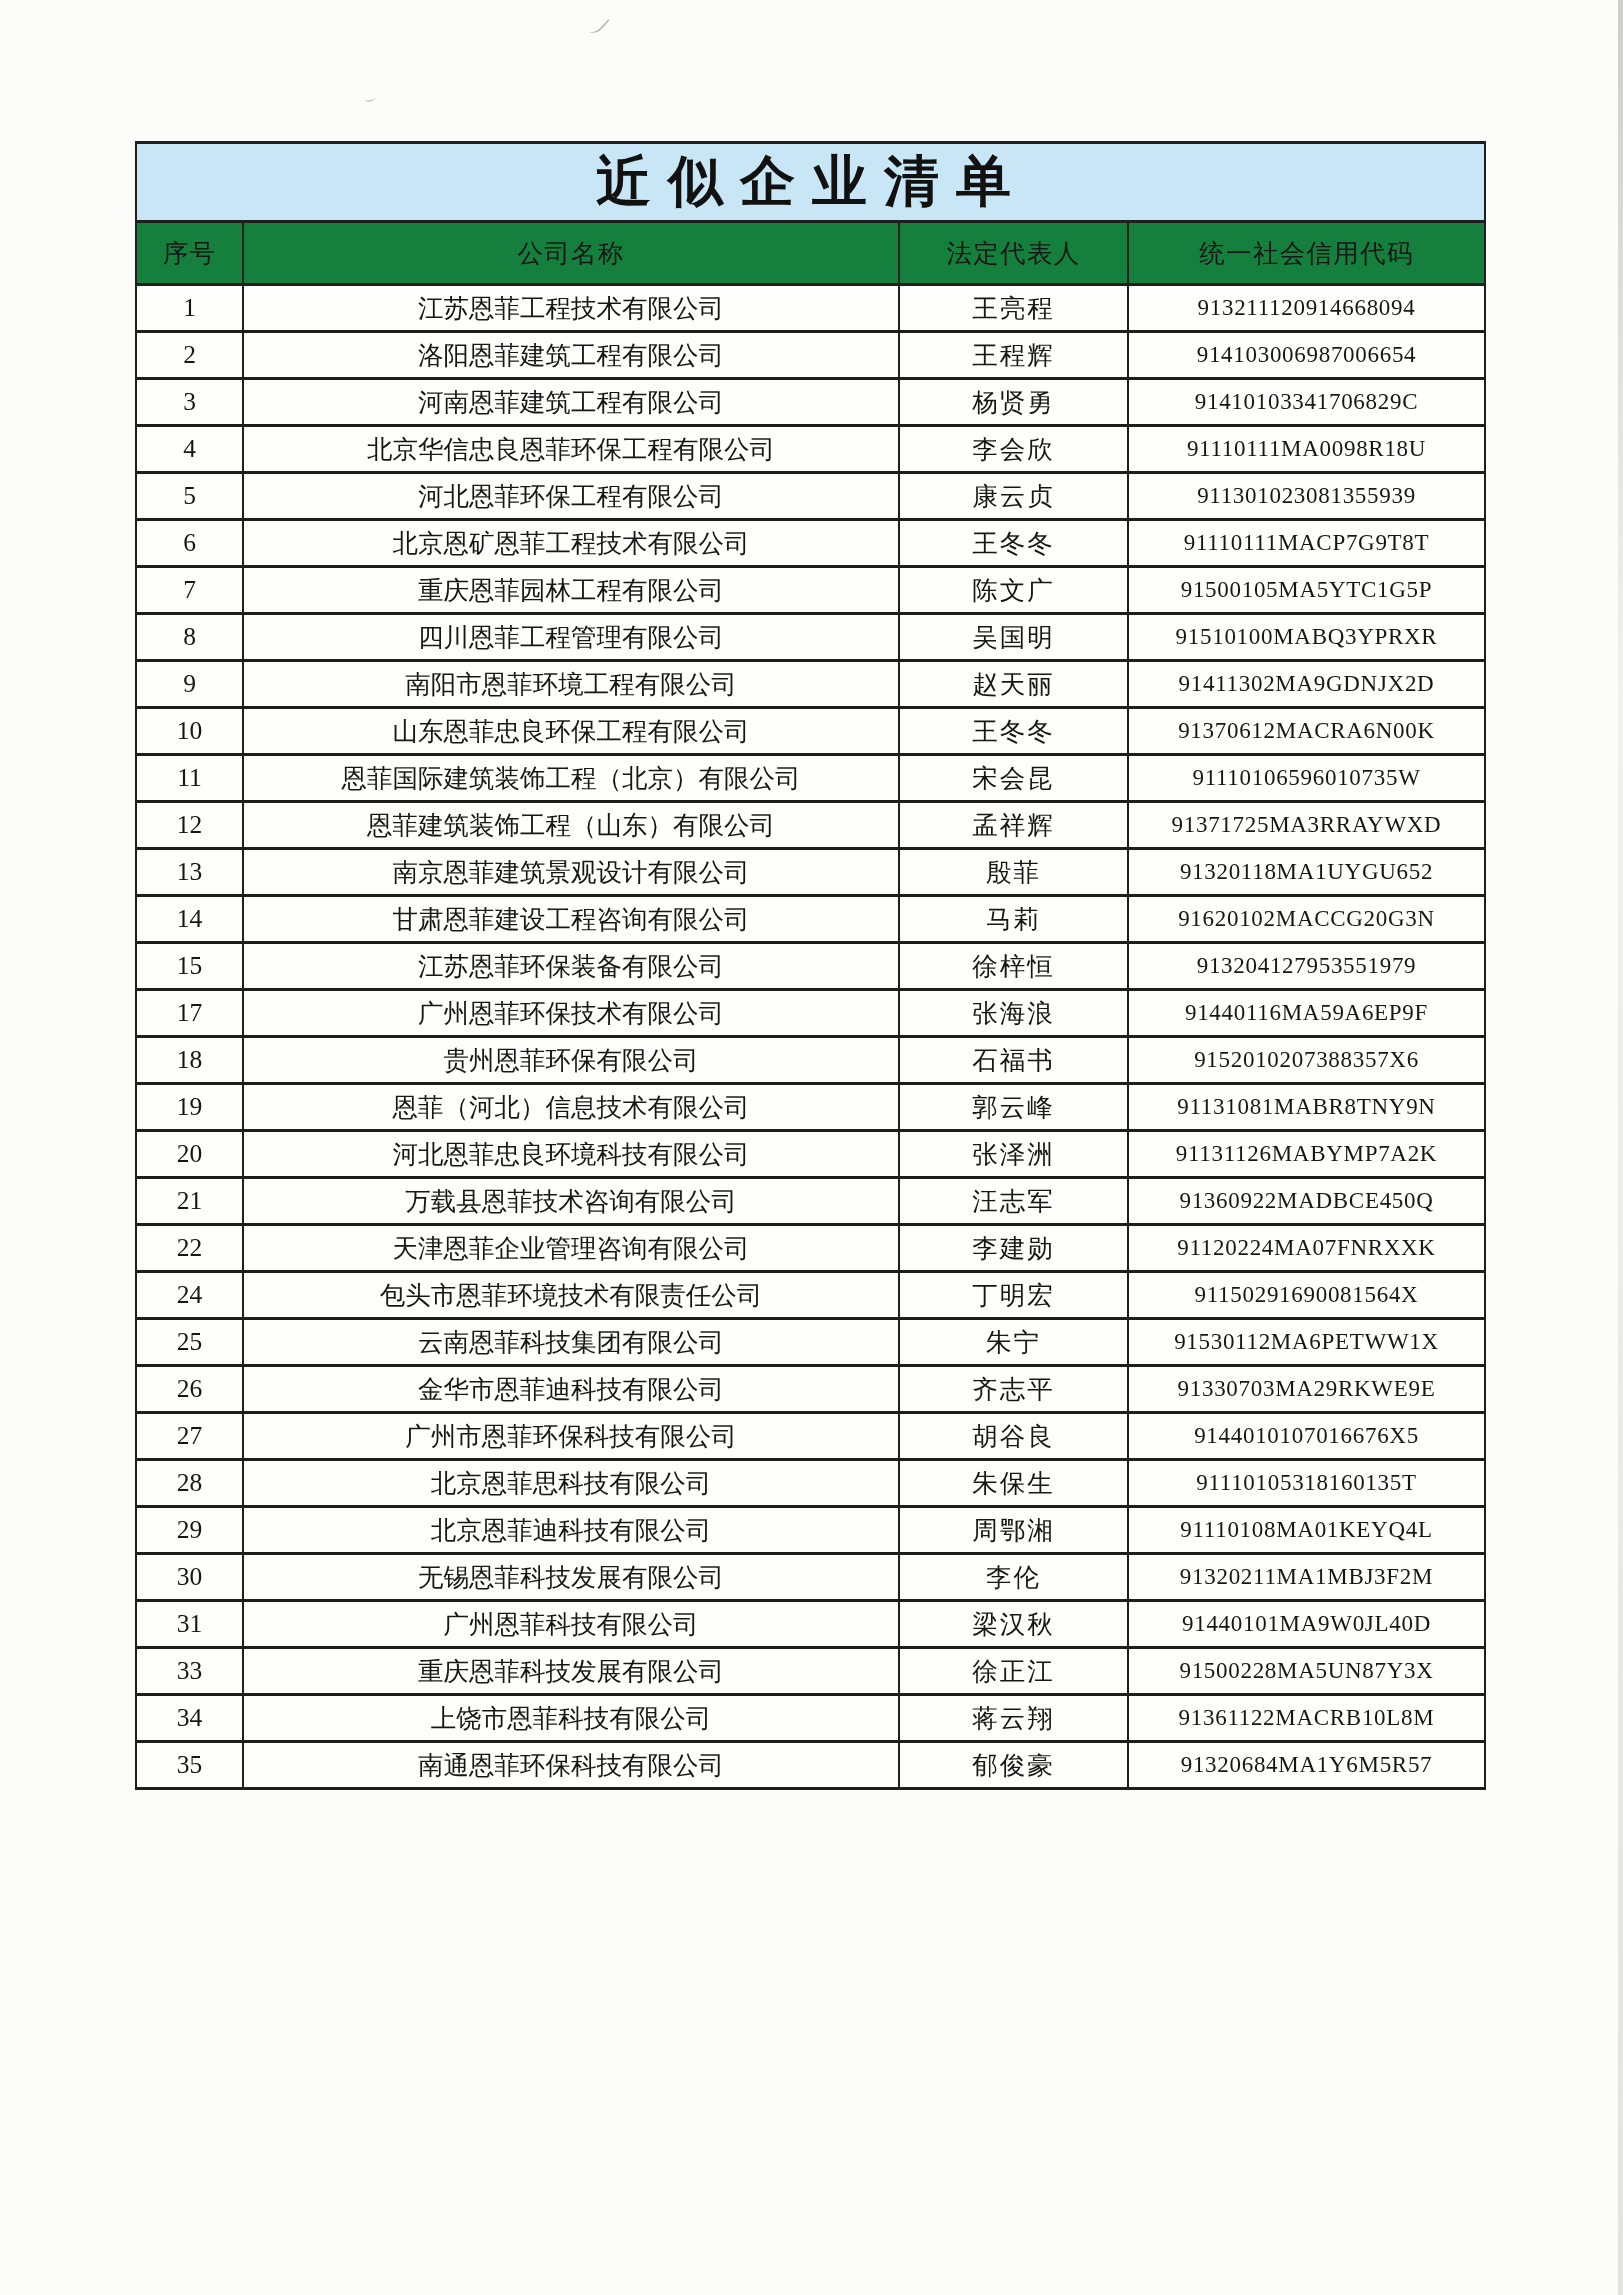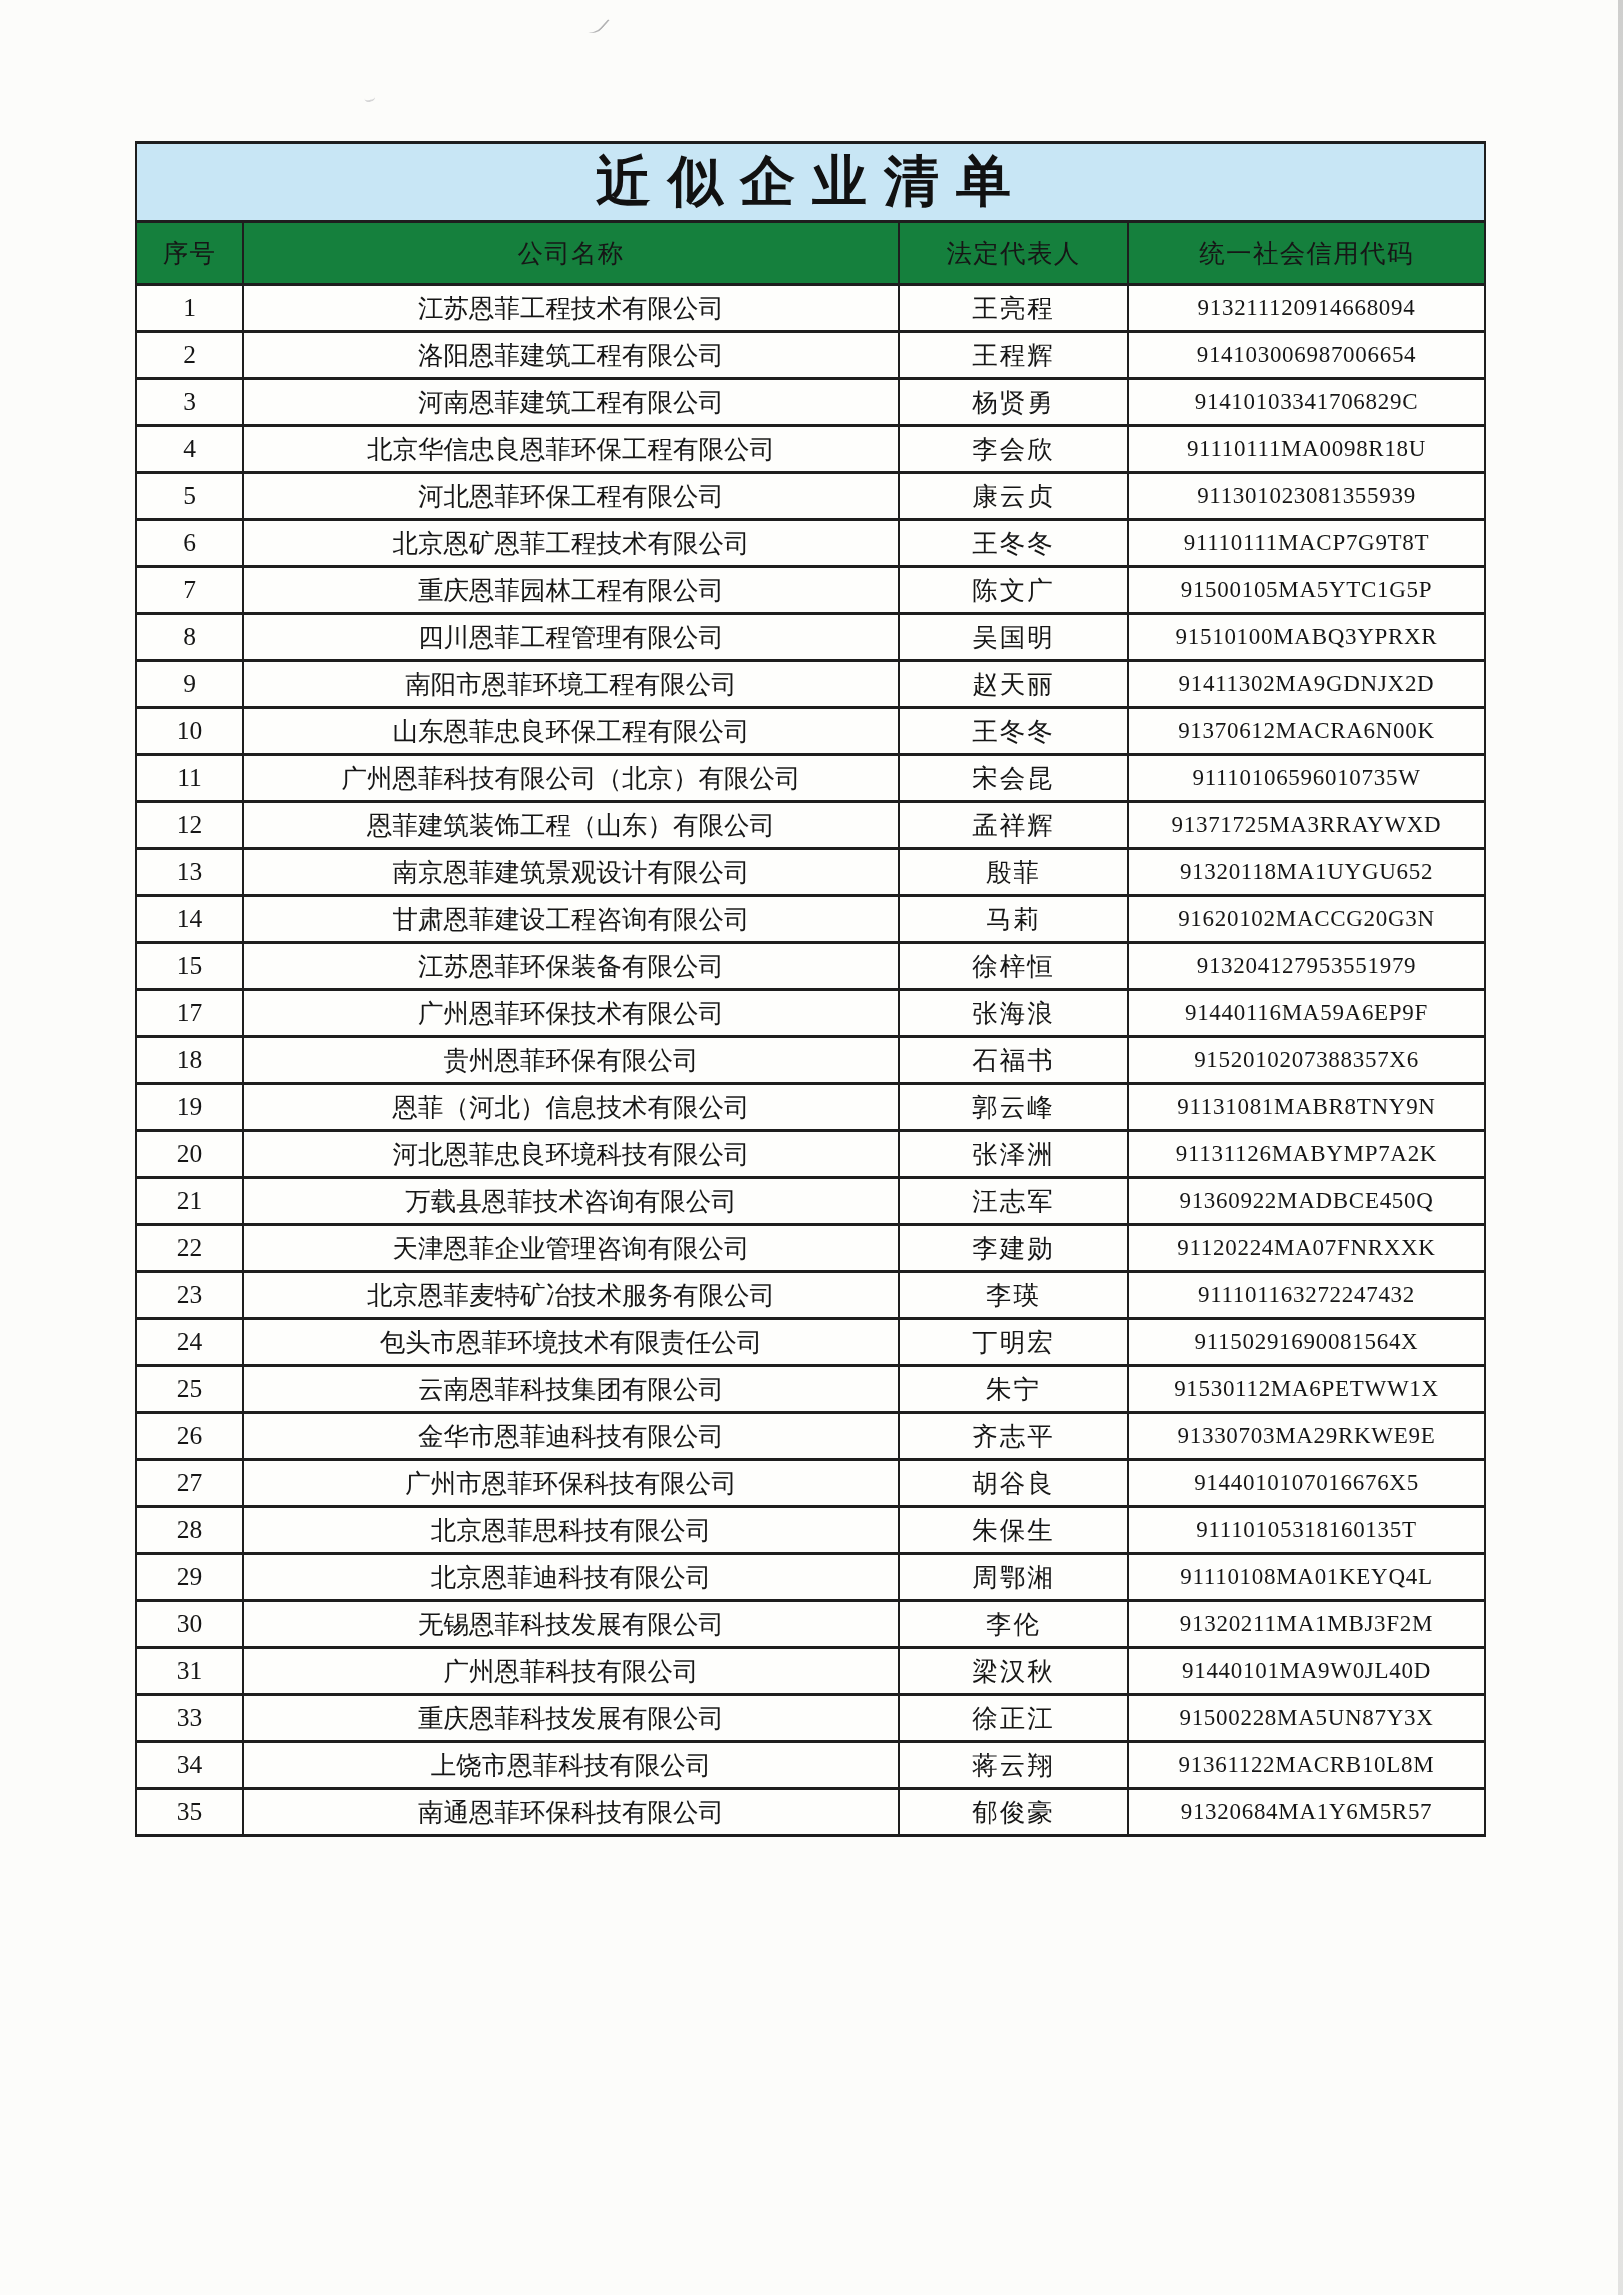--- a/index.html
+++ b/index.html
@@ -178,21 +178,21 @@
             <td class="code">91411302MA9GDNJX2D</td>
           </tr>
           <tr>
             <td>10</td>
             <td>山东恩菲忠良环保工程有限公司</td>
             <td class="rep">王冬冬</td>
             <td class="code">91370612MACRA6N00K</td>
           </tr>
           <tr>
             <td>11</td>
-            <td>广州恩菲科技有限公司（北京）有限公司</td>
+            <td>恩菲国际建筑装饰工程（北京）有限公司</td>
             <td class="rep">宋会昆</td>
             <td class="code">91110106596010735W</td>
           </tr>
           <tr>
             <td>12</td>
             <td>恩菲建筑装饰工程（山东）有限公司</td>
             <td class="rep">孟祥辉</td>
             <td class="code">91371725MA3RRAYWXD</td>
           </tr>
           <tr>
@@ -243,26 +243,20 @@
             <td class="rep">汪志军</td>
             <td class="code">91360922MADBCE450Q</td>
           </tr>
           <tr>
             <td>22</td>
             <td>天津恩菲企业管理咨询有限公司</td>
             <td class="rep">李建勋</td>
             <td class="code">91120224MA07FNRXXK</td>
           </tr>
           <tr>
-            <td>23</td>
-            <td>北京恩菲麦特矿冶技术服务有限公司</td>
-            <td class="rep">李瑛</td>
-            <td class="code">911101163272247432</td>
-          </tr>
-          <tr>
             <td>24</td>
             <td>包头市恩菲环境技术有限责任公司</td>
             <td class="rep">丁明宏</td>
             <td class="code">91150291690081564X</td>
           </tr>
           <tr>
             <td>25</td>
             <td>云南恩菲科技集团有限公司</td>
             <td class="rep">朱宁</td>
             <td class="code">91530112MA6PETWW1X</td>

